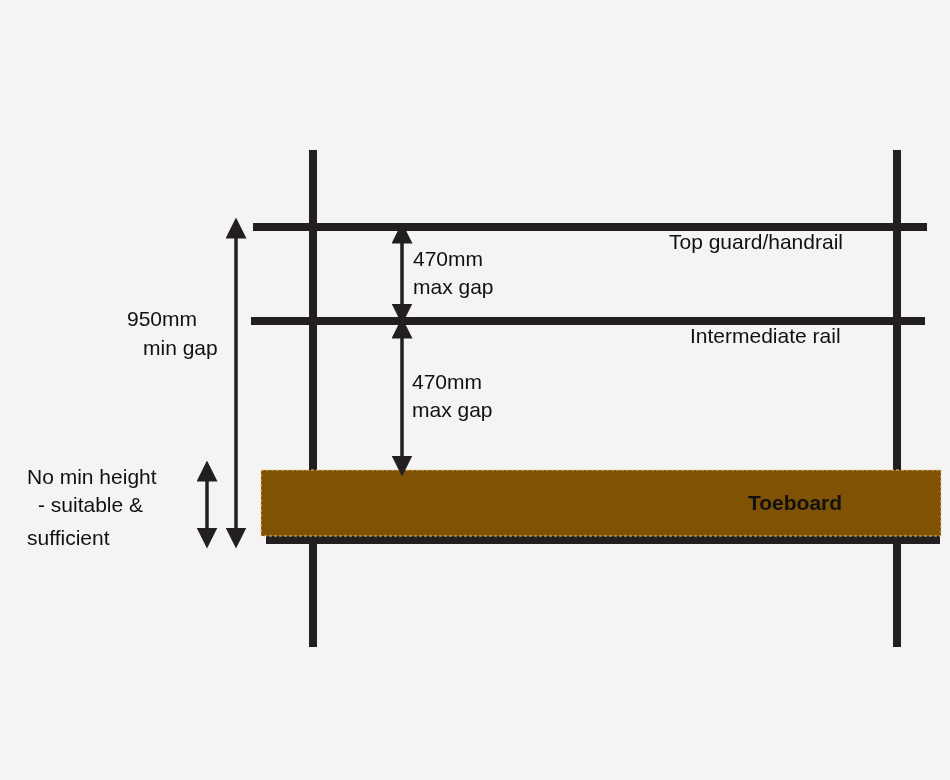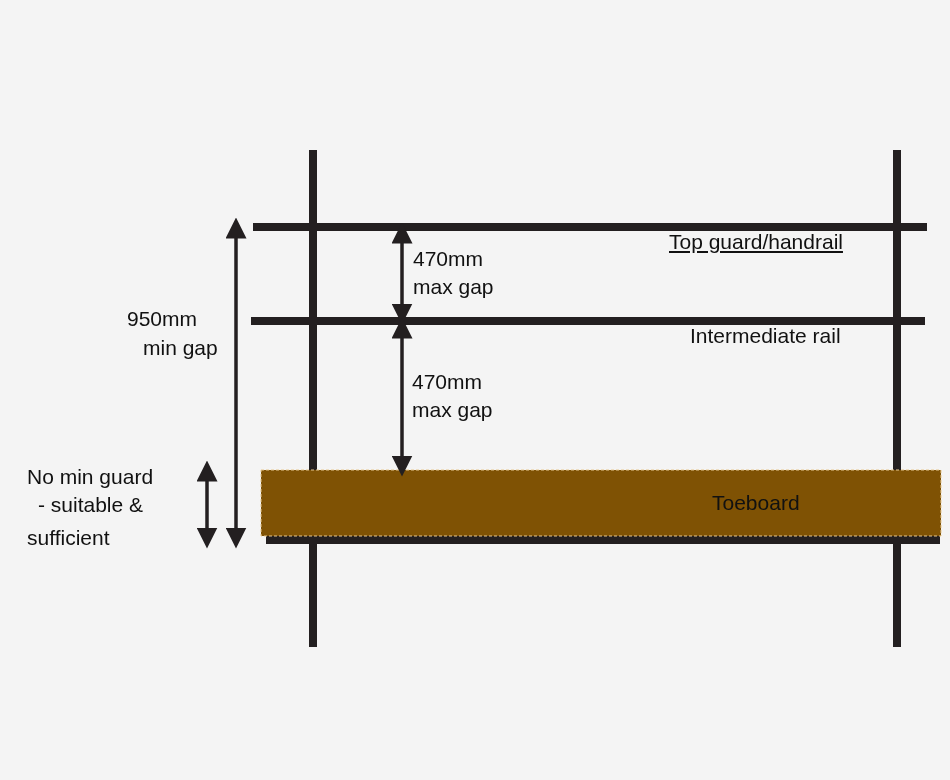--- a/index.html
+++ b/index.html
@@ -1,20 +1,20 @@
 <!DOCTYPE html>
 <html><head>
 <meta charset="utf-8">
 <style>
   html, body { margin:0; padding:0; }
   body { width:950px; height:780px; background:#f4f4f4; position:relative; overflow:hidden;
          font-family:"Liberation Sans", sans-serif; color:#111; }
   svg { position:absolute; left:0; top:0; }
   .lbl { position:absolute; font-size:21px; line-height:28px; font-weight:400; color:#111; white-space:pre; }
-  .bold { font-weight:400; }
+  .bold { font-weight:700;margin-left:36px; }
 </style>
 </head>
 <body>
 
 <svg width="950" height="780">
   <defs>
     <marker id="ah" viewBox="0 0 10 10" refX="5" refY="5" markerWidth="6" markerHeight="6" orient="auto-start-reverse">
       <path d="M0,0 L10,5 L0,10 z" fill="#231f20"></path>
     </marker>
   </defs>
@@ -28,28 +28,28 @@
   <rect x="266" y="535" width="674" height="9" fill="#231f20"></rect>
 
   <rect x="261" y="470" width="680" height="66" fill="#7f5204" stroke="#e8c890" stroke-width="1" stroke-dasharray="3,2"></rect>
 
   <line x1="402" y1="233" x2="402" y2="314" stroke="#231f20" stroke-width="3.5" marker-start="url(#ah)" marker-end="url(#ah)"></line>
   <line x1="402" y1="328" x2="402" y2="466" stroke="#231f20" stroke-width="3.5" marker-start="url(#ah)" marker-end="url(#ah)"></line>
   <line x1="236" y1="228" x2="236" y2="538" stroke="#231f20" stroke-width="3.5" marker-start="url(#ah)" marker-end="url(#ah)"></line>
   <line x1="207" y1="471" x2="207" y2="538" stroke="#231f20" stroke-width="3.5" marker-start="url(#ah)" marker-end="url(#ah)"></line>
 </svg>
 
-<div class="lbl" style="left:669px;top:228px;text-decoration:underline;">Top guard/handrail</div>
+<div class="lbl" style="left:669px;top:228px;">Top guard/handrail</div>
 <div class="lbl" style="left:690px;top:322px;">Intermediate rail</div>
 <div class="lbl bold" style="left:712px;top:489px;">Toeboard</div>
 
 <div class="lbl" style="left:413px;top:245px;">470mm</div>
 <div class="lbl" style="left:413px;top:273px;">max gap</div>
 
 <div class="lbl" style="left:412px;top:368px;">470mm</div>
 <div class="lbl" style="left:412px;top:396px;">max gap</div>
 
 <div class="lbl" style="left:127px;top:305px;">950mm</div>
 <div class="lbl" style="left:143px;top:334px;">min gap</div>
 
-<div class="lbl" style="left:27px;top:463px;">No min guard</div>
+<div class="lbl" style="left:27px;top:463px;">No min height</div>
 <div class="lbl" style="left:38px;top:491px;">- suitable &amp;</div>
 <div class="lbl" style="left:27px;top:524px;text-align:right;">sufficient</div>
 
 </body></html>

